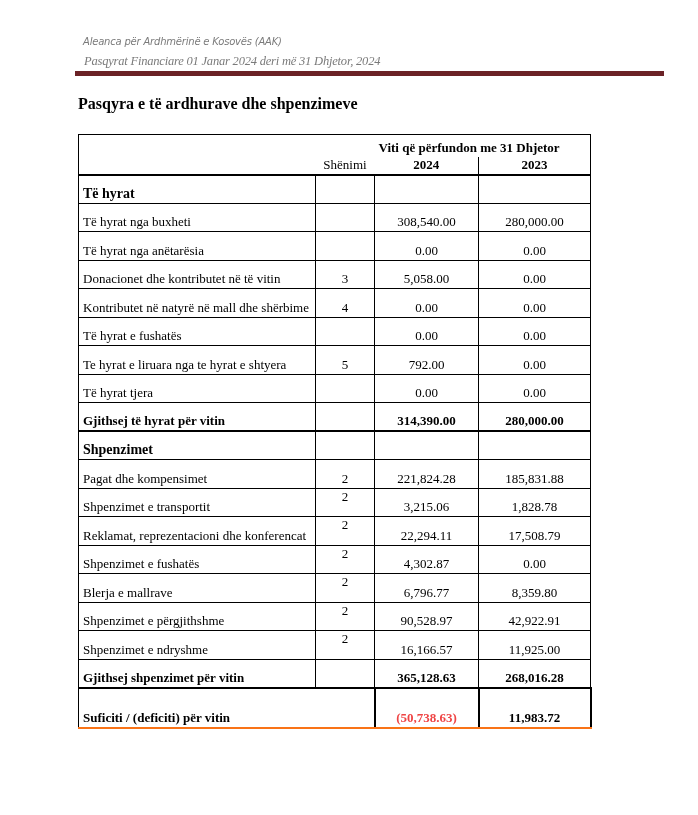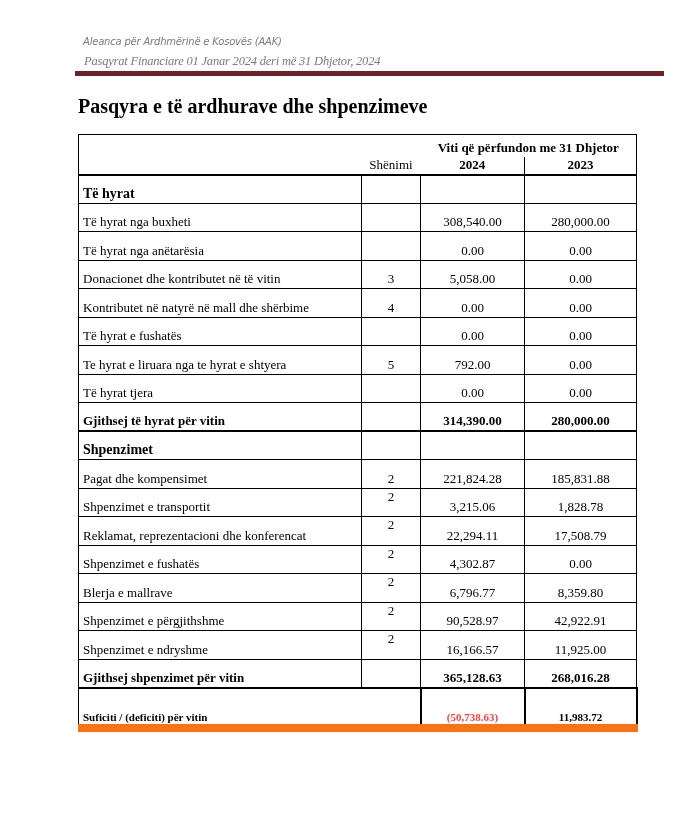--- a/index.html
+++ b/index.html
@@ -1,56 +1,56 @@
 <!DOCTYPE html>
 <html><head>
 <meta charset="utf-8">
 <style>
   html, body { margin: 0; padding: 0; background: #ffffff; }
   body { width: 698px; height: 815px; position: relative; overflow: hidden; }
   .hdr1 { position: absolute; left: 83px; top: 36px; font-family: "DejaVu Sans", sans-serif; font-style: italic; font-size: 10px; color: #7a7a7a; letter-spacing: -0.2px; }
   .hdr2 { position: absolute; left: 78px; top: 54px; font-family: Liberation Serif, serif; font-style: italic; font-size: 12.5px; color: #7a7a7a; letter-spacing: -0.2px; margin-left: 6px; }
   .rule { position: absolute; left: 75px; top: 71px; width: 589px; height: 5px; background: #6b2226; }
-  .title { position: absolute; left: 78px; top: 95px; font-family: "Liberation Serif", serif; font-weight: bold; font-size: 20px; color: #000; }
+  .title { position: absolute; left: 78px; top: 95px; font-family: "Liberation Serif", serif; font-weight: bold; font-size: 16px; color: #000; }
 
   table.fin { position: absolute; left: 78px; top: 134px; border-collapse: collapse; font-family: "Liberation Serif", serif; font-size: 13px; color: #000; }
   table.fin td { padding: 0 4px 1px 4px; vertical-align: bottom; height: 28.5px; box-sizing: border-box; }
-  .c1 { width: 283px; border-left: 1.5px solid #000; }
+  .c1 { width: 237px; border-left: 1.5px solid #000; }
   .c2 { width: 59px; text-align: center; border-left: 1px solid #000; }
   .c3 { width: 104px; text-align: center; border-left: 1px solid #000; }
   .c4 { width: 112px; text-align: center; border-left: 1px solid #000; border-right: 1.5px solid #000; }
   tr.row td { border-bottom: 1px solid #000; }
   tr.head1 td { height: 22px; border-top: 1.5px solid #000; border-bottom: none; font-weight: bold; }
   tr.head1 td.c2, tr.head1 td.c3 { border-left: none; }
   tr.head2 td { height: 16px; border-bottom: 2px solid #000; }
   tr.head2 td.c2h { border-left: none; text-align: center; }
   tr.head2 td.c3 { border-left: none; font-weight: bold; }
   tr.head2 td.c4 { font-weight: bold; }
   .section td.c1 { font-size: 14px; font-weight: bold; }
   tr.total td { border-bottom: 2px solid #000; font-weight: bold; border-radius: 13px; }
   .note-top { vertical-align: top !important; padding-top: 0 !important; }
-  tr.final td { height: 40px; border-bottom: 8px solid #f97316; font-weight: bold; font-size: 11px; }
+  tr.final td { height: 40px; border-bottom: 2px solid #f97316; font-weight: bold; font-size: 13px; }
   tr.final td.c1 { border-left: 1.5px solid #000; }
   tr.final td.c3 { border-left: 2px solid #000; }
   tr.final td.c4 { border-left: 2px solid #000; border-right: 2px solid #000; }
 </style>
 </head>
 <body>
 
 <div class="hdr1">Aleanca për Ardhmërinë e Kosovës (AAK)</div>
 <div class="hdr2">Pasqyrat Financiare 01 Janar 2024 deri më 31 Dhjetor, 2024</div>
 <div class="rule"></div>
 <div class="title">Pasqyra e të ardhurave dhe shpenzimeve</div>
 
 <table class="fin">
   <tbody id="tbody">
     <tr class="head1">
       <td class="c1"></td>
       <td class="c2"></td>
-      <td class="c3" colspan="2" style="text-align:center;border-right:1.5px solid #000;">Viti që përfundon me 31 Dhjetor</td>
+      <td class="c3" colspan="2" style="text-align:left;border-right:1.5px solid #000;">Viti që përfundon me 31 Dhjetor</td>
     </tr>
     <tr class="head2">
       <td class="c1"></td>
       <td class="c2 c2h">Shënimi</td>
       <td class="c3">2024</td>
       <td class="c4">2023</td>
     </tr>
   <tr class="row section">
         <td class="c1">Të hyrat</td>
         <td class="c2"></td>

